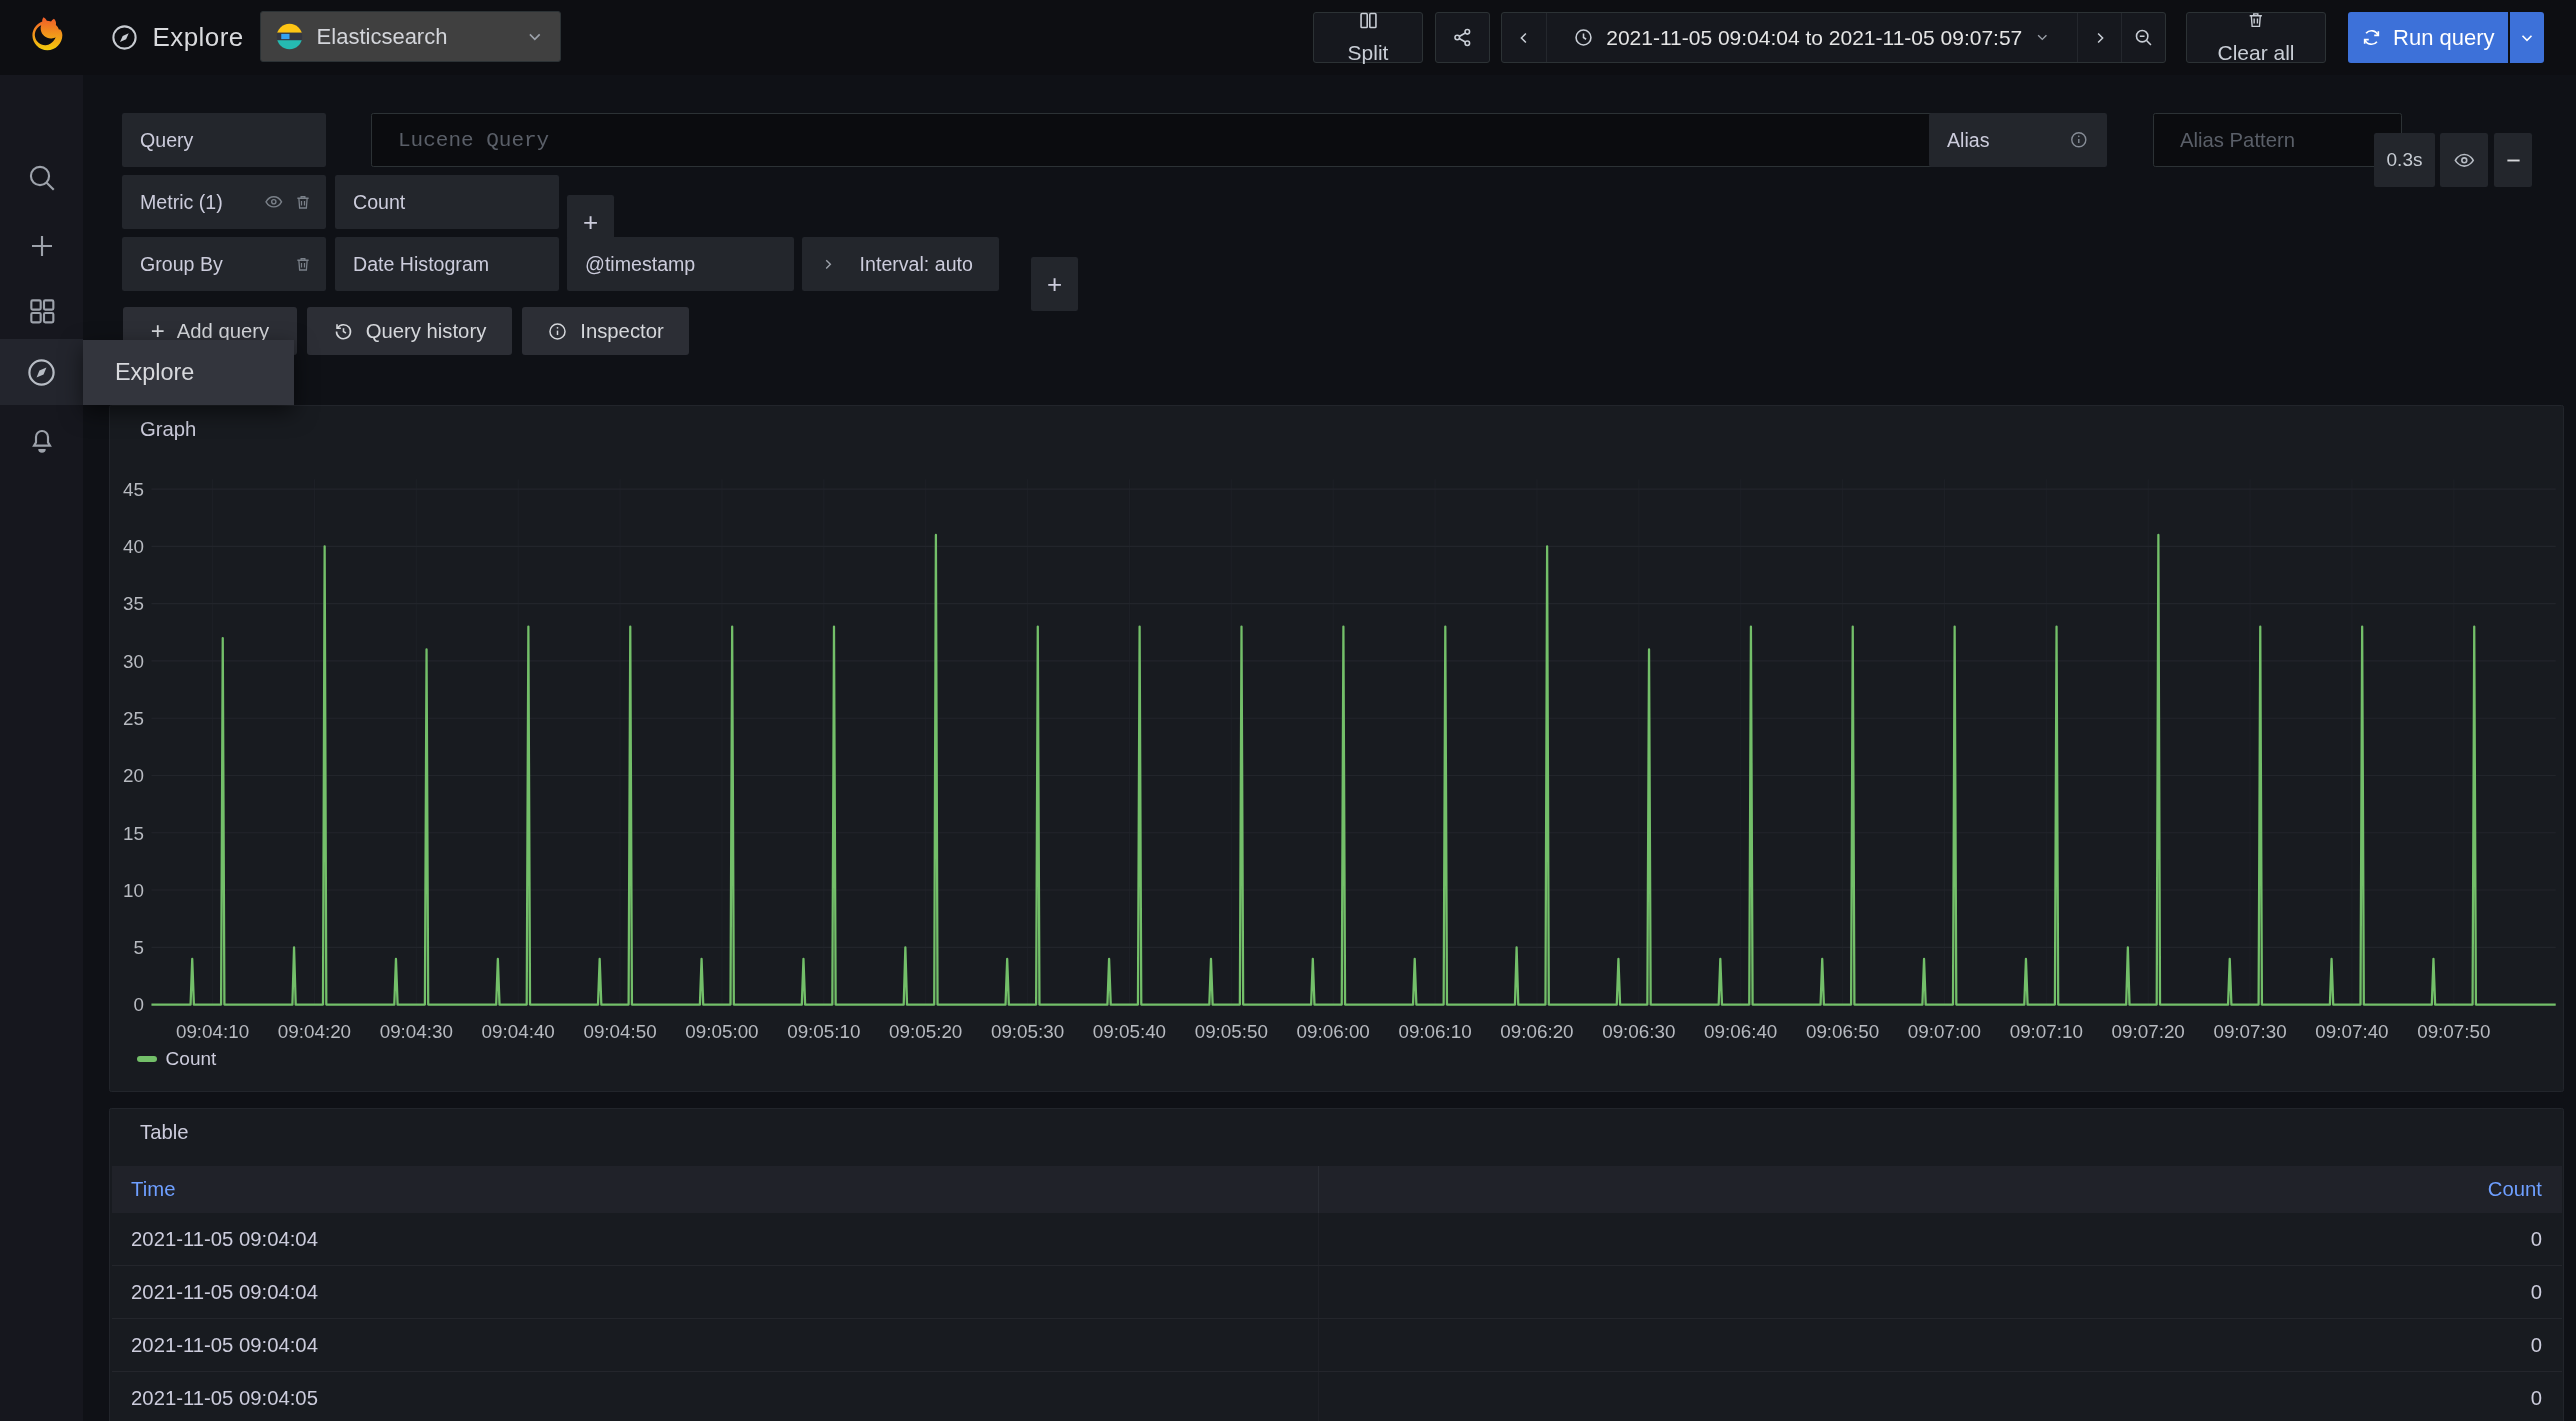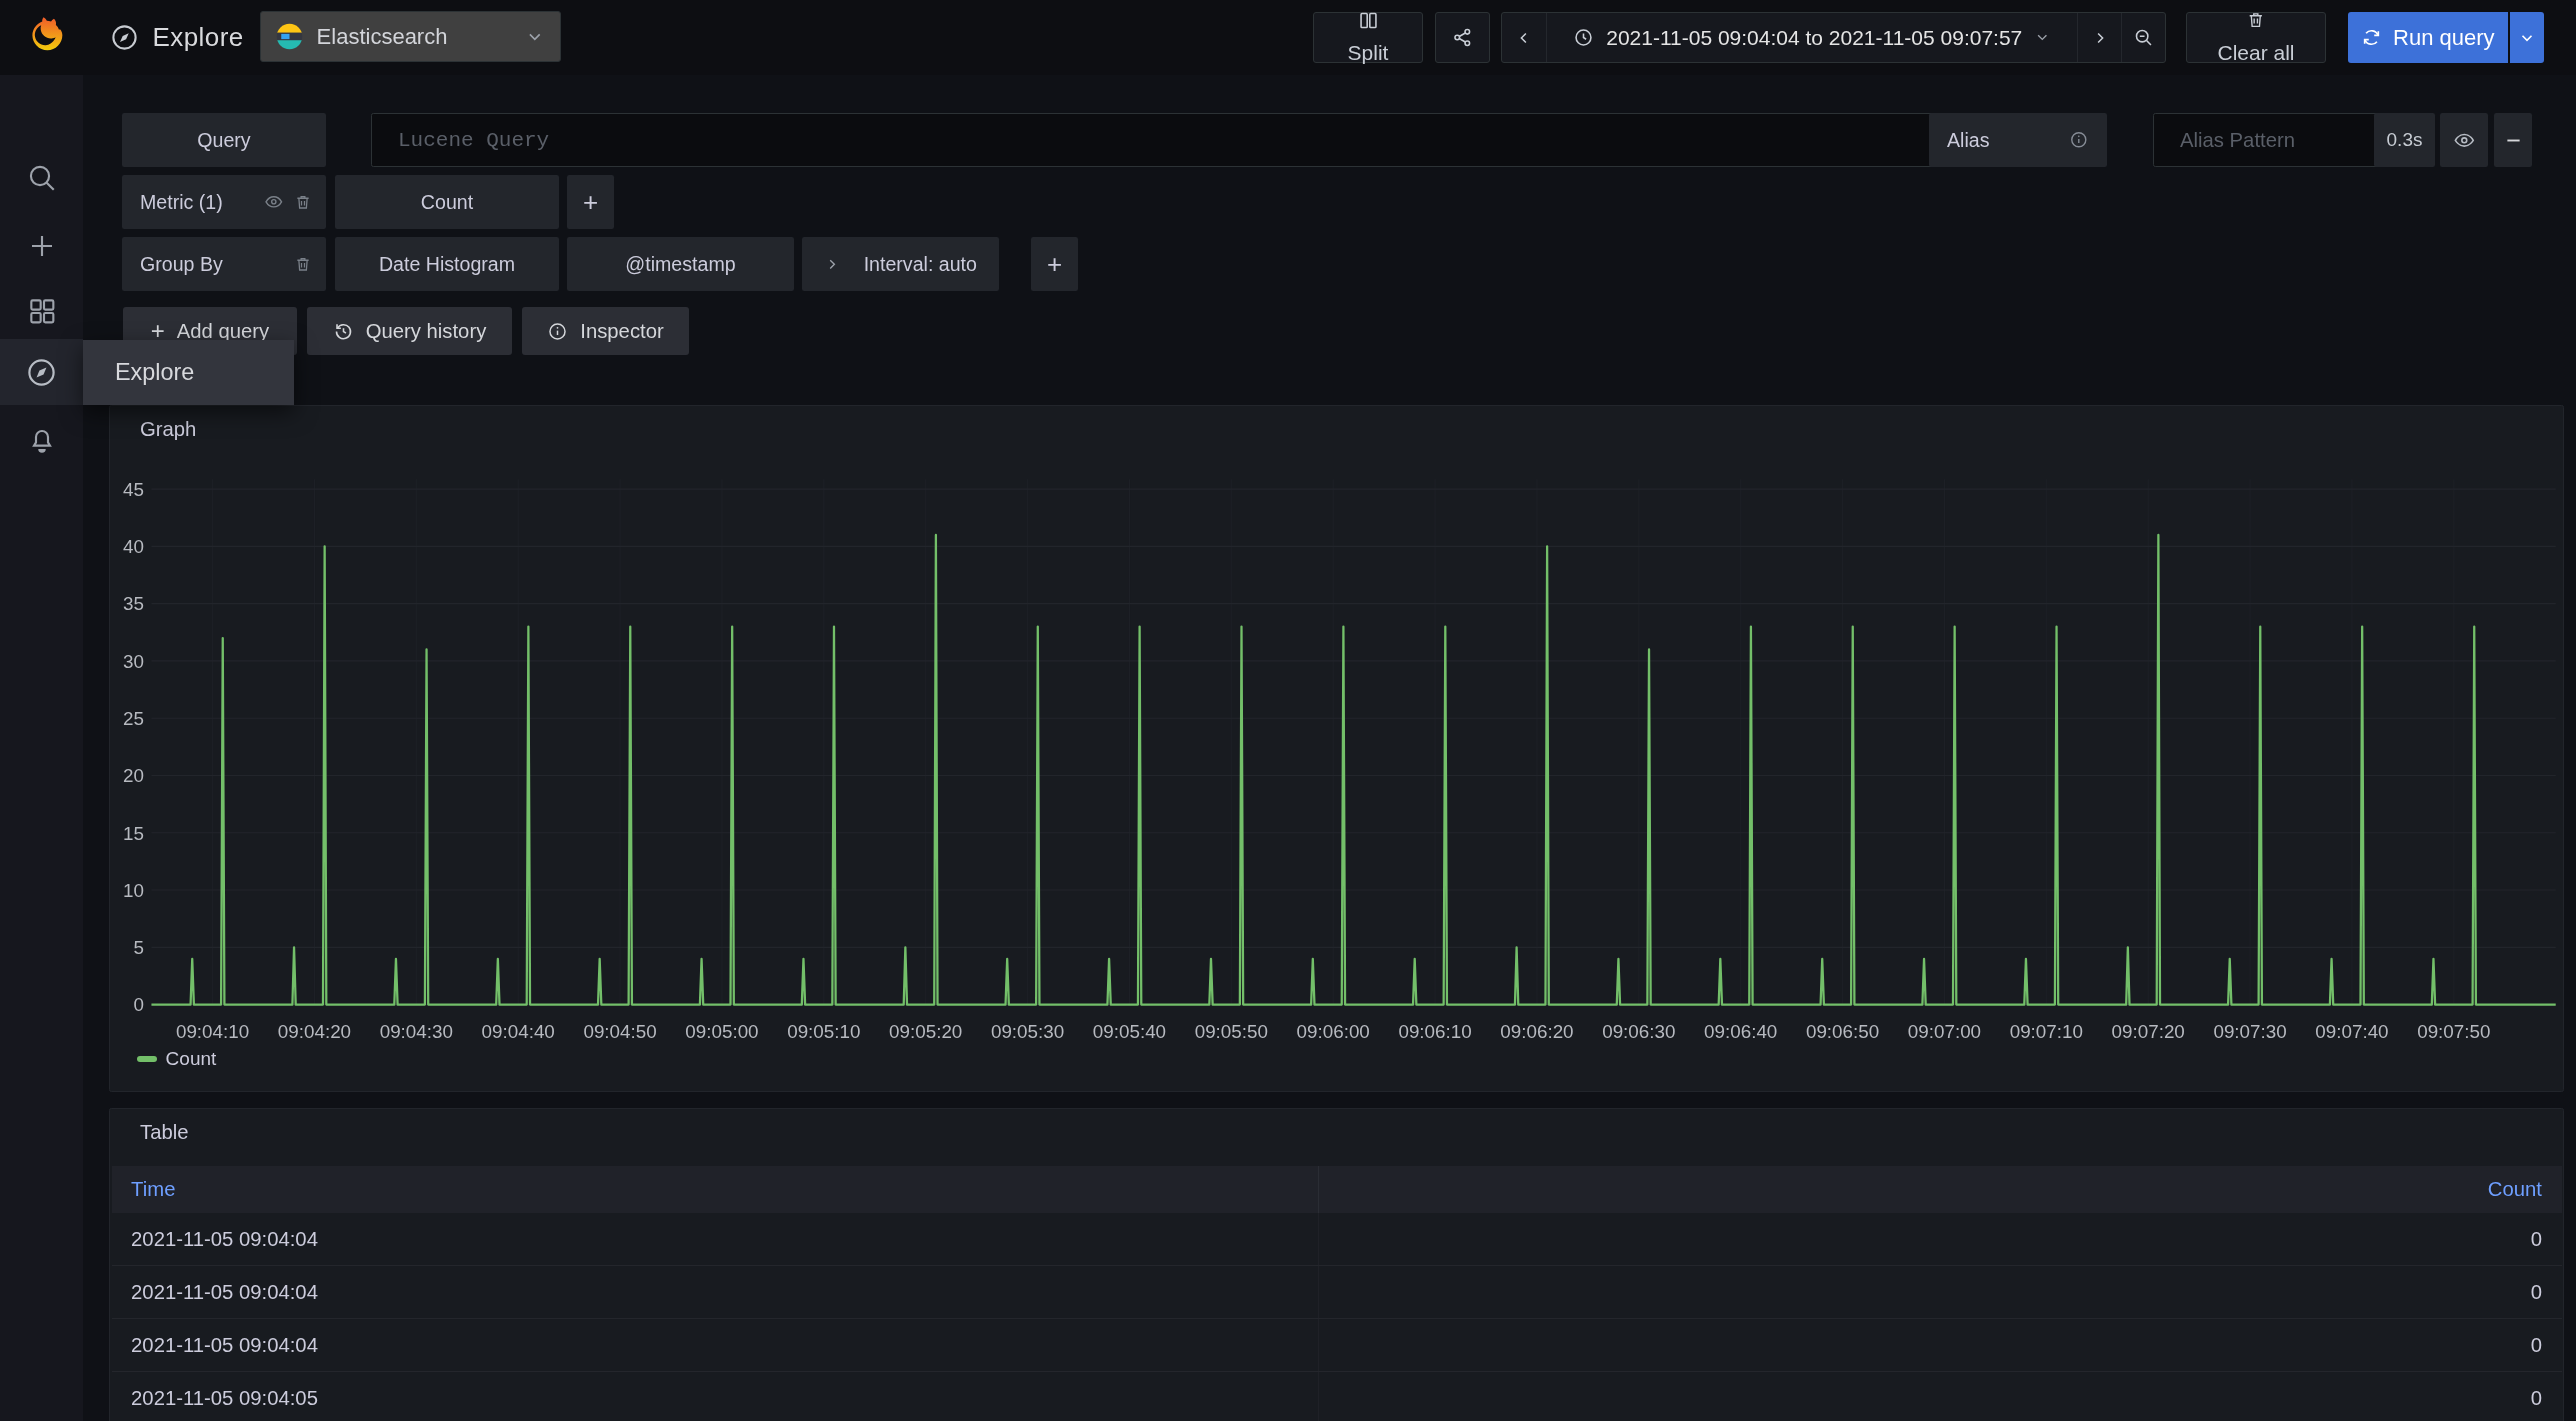--- a/index.html
+++ b/index.html
@@ -30,28 +30,28 @@
   
   .sidebar { position:absolute; left:0; top:75px; bottom:0; width:83px; background:#16171e; }
   .side-item { position:absolute; left:0; width:83px; height:48px; display:flex; align-items:center; justify-content:center; cursor:pointer; }
   .side-item.active { background:#23252d; height:66px; }
   .flyout { position:absolute; left:83px; top:340px; width:211px; height:65px; background:#33353d;
             box-shadow:0 7.5px 22.6px rgba(0,0,0,.55); display:flex; align-items:center; padding-left:32px; z-index:60; }
   .flyout span { font-size:23.4px; color:#d8d9dd; }
 
   
   .box { position:absolute; height:54px; background:#23262c; border-radius:2.3px; display:flex; align-items:center;
-         color:#ccccdc; font-size:19.6px; font-weight:500; padding:0 18px;justify-content:center; }
+         color:#ccccdc; font-size:19.6px; font-weight:500; padding:0 18px; }
   .box .spacer { flex:1; }
   .input { position:absolute; height:54px; background:#0b0c0f; border:0.8px solid #2c3235; border-radius:2.3px;
            display:flex; align-items:center; padding:0 26px; cursor:text;margin-left:36px; }
   .input .ph { color:#5a5f68; font-size:20.3px; }
   .input .mono { font-family:"Liberation Mono", monospace; font-size:21px; }
   .sq-btn { position:absolute; height:54px; background:#23262c; border-radius:2.3px; display:flex;
-            align-items:center; justify-content:center; cursor:pointer; color:#ccccdc; }
+            align-items:center; justify-content:center; cursor:pointer; color:#ccccdc;margin-top:20px; }
   .action-btn { position:absolute; top:307px; height:48px; background:#2c2e35; border-radius:3px; display:flex;
                 align-items:center; justify-content:center; gap:12px; color:#d5d7db; font-size:20.3px; font-weight:500; cursor:pointer; }
 
   
   .panel { position:absolute; left:109px; width:2455px; background:#181b20; border:0.8px solid #22252b; border-radius:2.3px; }
   .panel-title { position:absolute; left:30px; top:12px; font-size:20.3px; font-weight:500; color:#ccccdc; }
   .graph-panel { top:405px; height:687px; }
   .legend { position:absolute; left:27px; top:642px; display:flex; align-items:center; gap:9px; }
   .legend .swatch { width:19.6px; height:6px; border-radius:3px; }
   .legend .lname { font-size:19px; color:#ccccdc; }

